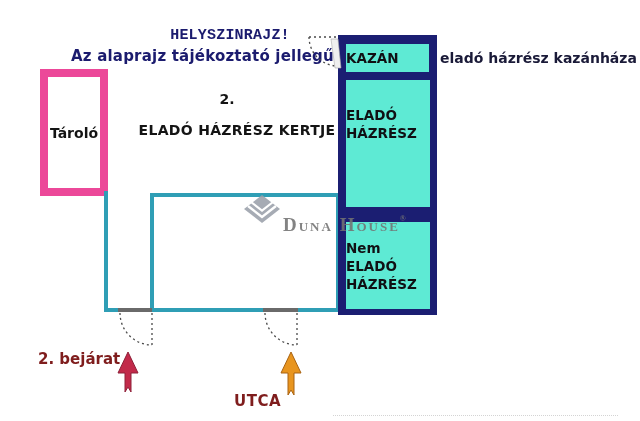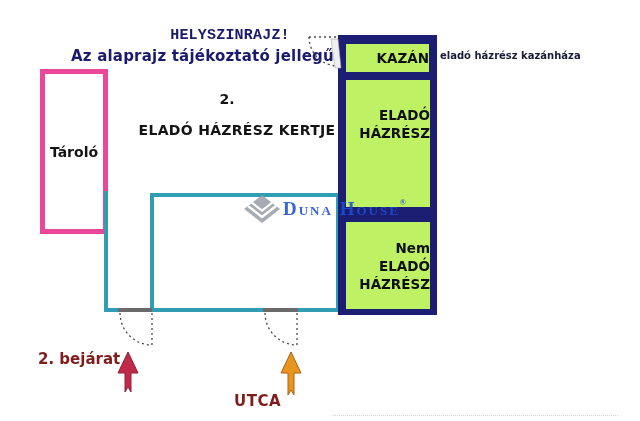--- a/index.html
+++ b/index.html
@@ -9,51 +9,51 @@
   }
   .abs{position:absolute;}
   .ctr{text-align:center;}
   
   .title{color:#1b1b6e;font-weight:bold;font-size:15px;letter-spacing:.2px;}
   
   .lbl{color:#141414;font-weight:bold;font-size:14px;}
   .lbl-sm{color:#101014;font-weight:bold;font-size:13.5px;}
   
   .storage{
-    left:40px;top:69px;width:68px;height:165px;
-    border:5px solid #ec4899;background:#fff;box-sizing:border-box;
+    left:40px;top:69px;width:68px;height:127px;
+    border:8px solid #ec4899;background:#fff;box-sizing:border-box;
     display:flex;align-items:center;justify-content:center;z-index:2;
   }
   
   .cyan-v{left:104px;top:191px;width:4px;height:121px;background:#2f9eb5;z-index:2;}
   .cyan-h{left:104px;top:308px;width:238px;height:4px;background:#2f9eb5;z-index:2;}
   .garden1{
     left:150px;top:193px;width:190px;height:119px;
     border:4px solid #2f9eb5;background:#fff;box-sizing:border-box;z-index:2;
   }
   
   .column{left:338px;top:35px;width:99px;height:280px;background:#1b1e72;z-index:3;}
-  .wbox{position:absolute;background:#bef264;display:flex;flex-direction:column;align-items:flex-end;box-sizing:border-box;}
+  .wbox{position:absolute;background:#5eead4;display:flex;flex-direction:column;align-items:flex-start;box-sizing:border-box;}
   .box-kazan{left:8px;top:9px;width:83px;height:28px;justify-content:center;}
   .box-elado{left:8px;top:45px;width:84px;height:127px;padding-top:26px;}
   .box-nem{left:8px;top:187px;width:84px;height:87px;padding-top:17px;}
   .wbox .line{line-height:18px;}
   
   #overlay{position:absolute;left:0;top:0;z-index:4;}
   
   .wm{left:243px;top:194px;width:160px;height:32px;z-index:6;opacity:.88;pointer-events:none;}
   .wm-text{
-    position:absolute;left:40px;top:4px;
+    position:absolute;left:40px;top:20px;
     font-family:"Liberation Serif",serif;font-variant:small-caps;
-    font-size:19px;letter-spacing:2px;color:#1d4ed8;font-weight:bold;white-space:nowrap;text-align:right;
+    font-size:19px;letter-spacing:2px;color:#737373;font-weight:bold;white-space:nowrap;text-align:right;
   }
   .wm-reg{font-size:8px;vertical-align:10px;letter-spacing:0;}
   
   .b-lbl{color:#7f1d1d;font-weight:bold;font-size:15px;z-index:5;}
-  .note{color:#1a1a38;font-weight:bold;font-size:10px;z-index:5;white-space:nowrap;}
+  .note{color:#1a1a38;font-weight:bold;font-size:14px;z-index:5;white-space:nowrap;}
   .faintline{left:333px;top:415px;width:285px;border-top:1px dotted #d4d4d4;z-index:1;}
 </style>
 </head>
 <body>
 
 <div id="canvas">
 
   <div class="abs ctr title" style="left:40px;top:27px;width:380px;font-family:Liberation Mono, monospace;">HELYSZINRAJZ!</div>
   <div class="abs ctr title" style="left:16px;top:47px;width:380px;">Az alaprajz tájékoztató jellegű!</div>
 

